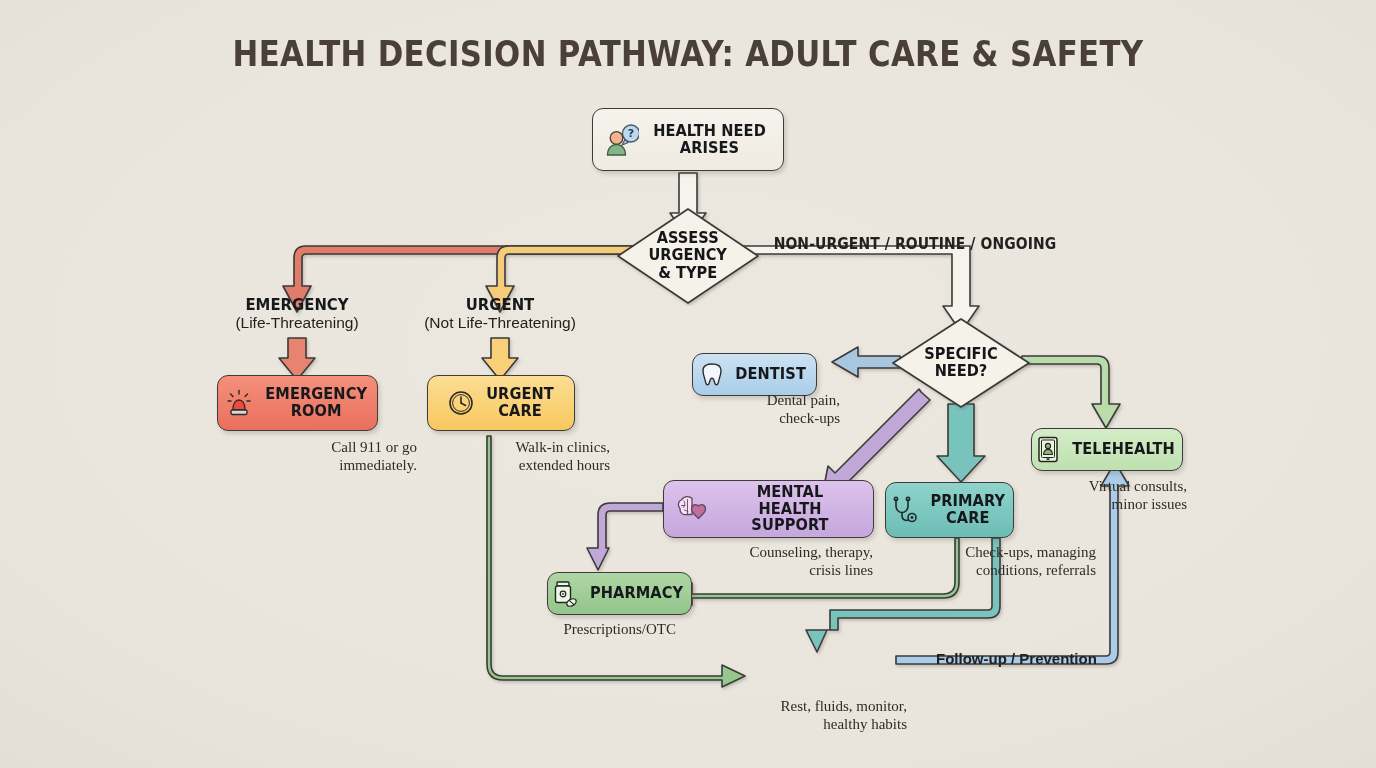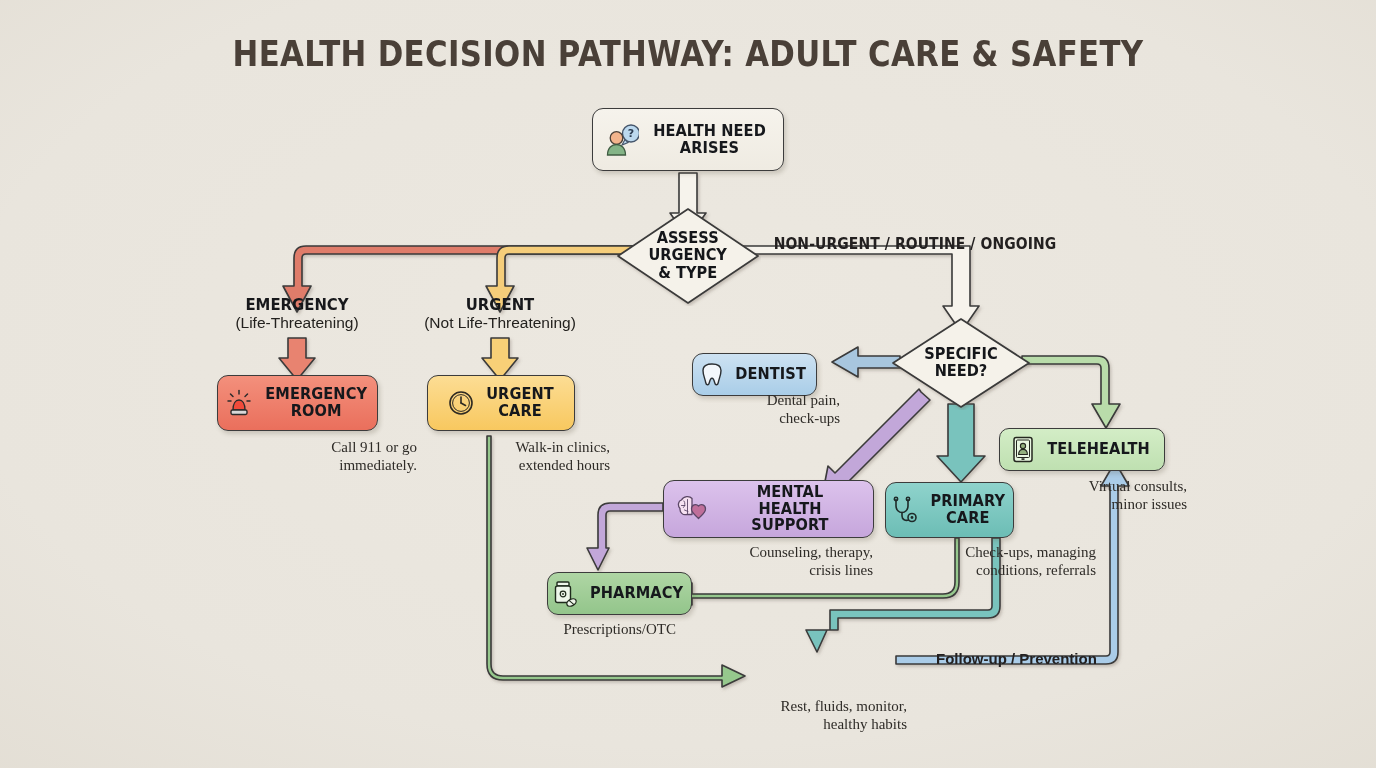--- a/index.html
+++ b/index.html
@@ -270,22 +270,22 @@
       <svg width="24" height="26" viewBox="0 0 24 26">
         <path d="M12,2 C16.5,2 21,3.5 21,8.5 C21,13 19.2,16 18.3,20.5 C17.8,23.2 15.5,23.8 14.8,21
                  C14.2,18.5 13.6,16.2 12,16.2 C10.4,16.2 9.8,18.5 9.2,21 C8.5,23.8 6.2,23.2 5.7,20.5
                  C4.8,16 3,13 3,8.5 C3,3.5 7.5,2 12,2 Z" fill="#f3f7fb" stroke="#2b2f33" stroke-width="1.4" stroke-linejoin="round"></path>
       </svg>
     </span>
     <span class="lbl">DENTIST</span>
   </div>
   <div class="caption" style="left:680px; top:391px; width:160px;">Dental pain,<br>check-ups</div>
 
-  <div class="node" style="left:999px; top:428px; width:166px; height:43px;
-       background:linear-gradient(180deg,#d3edc6 0%,#bfe0b1 100%);border-radius:10px;">
+  <div class="node" style="left:1031px; top:428px; width:152px; height:43px;
+       background:linear-gradient(180deg,#d3edc6 0%,#bfe0b1 100%);">
     <span class="ico">
       <svg width="24" height="27" viewBox="0 0 24 27">
         <rect x="3" y="1.5" width="18" height="24" rx="2.2" fill="#e9f7e1" stroke="#24271f" stroke-width="1.5"></rect>
         <rect x="5.5" y="4" width="13" height="17.5" rx="1" fill="none" stroke="#24271f" stroke-width="1"></rect>
         <circle cx="12" cy="10" r="2.6" fill="#93b07e" stroke="#24271f" stroke-width="1.1"></circle>
         <path d="M7.6,18.5 C7.6,14.8 9.6,13.4 12,13.4 C14.4,13.4 16.4,14.8 16.4,18.5 Z" fill="#93b07e" stroke="#24271f" stroke-width="1.1" stroke-linejoin="round"></path>
         <rect x="10.5" y="22.3" width="3" height="1.6" fill="#24271f"></rect>
       </svg>
     </span>
     <span class="lbl">TELEHEALTH</span>

